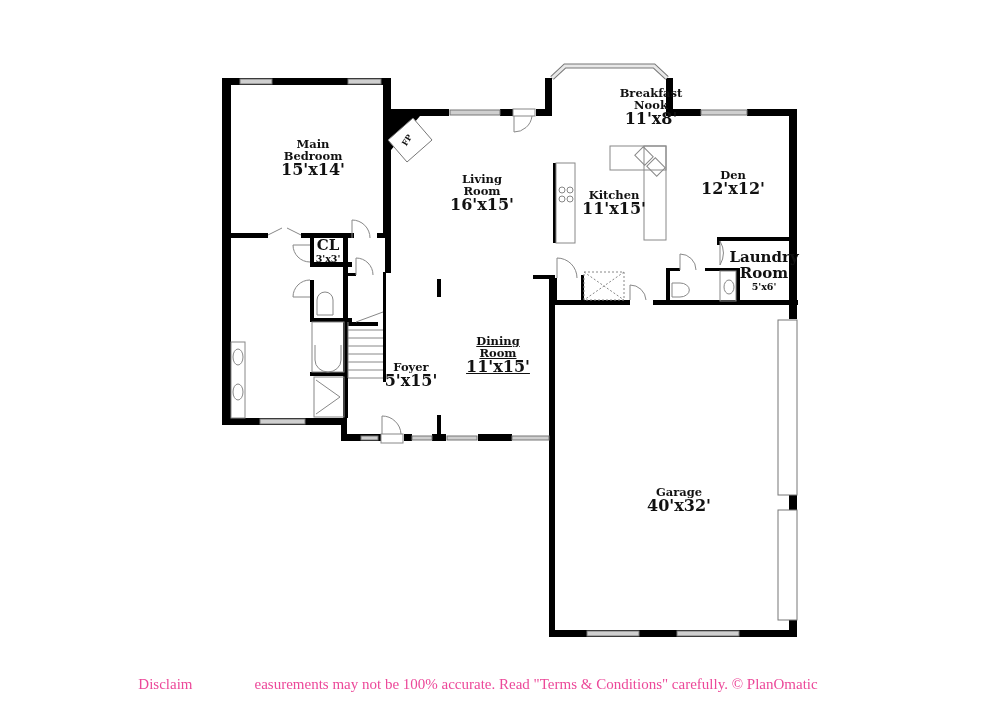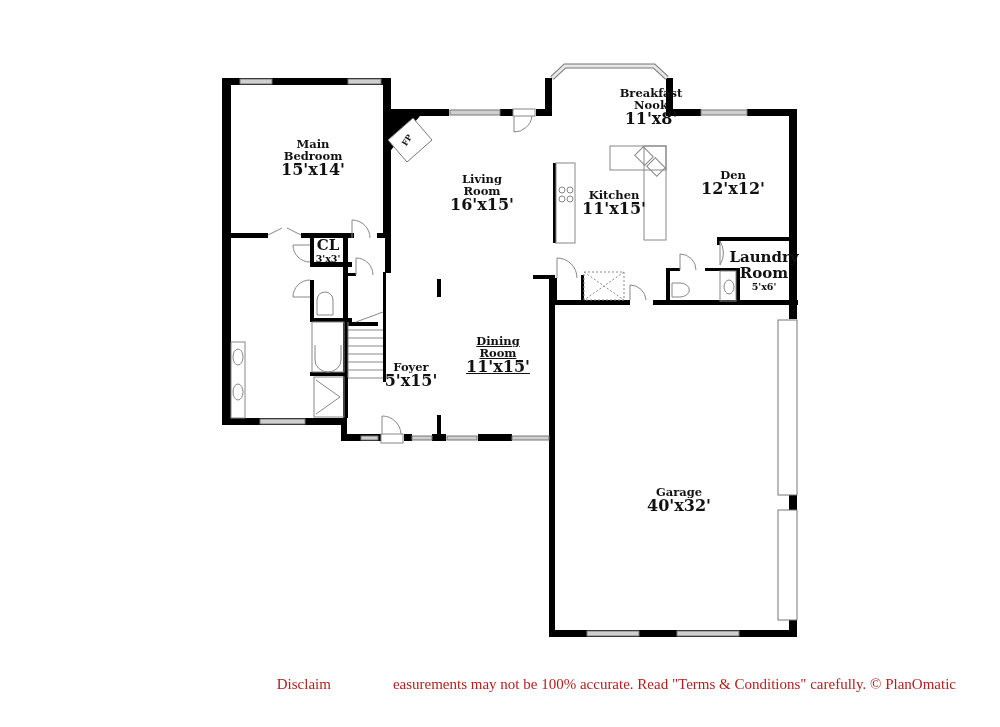--- a/index.html
+++ b/index.html
@@ -5,21 +5,21 @@
   html, body { margin:0; padding:0; background:#ffffff; }
   body { width:1000px; height:727px; position:relative; overflow:hidden; font-family:"DejaVu Serif", serif; }
   .plan { position:absolute; left:0; top:0; width:1000px; height:727px; }
   .plan svg { position:absolute; left:0; top:0; }
   .label { position:absolute; text-align:center; font-family:"DejaVu Serif", serif; font-weight:bold; color:#111; line-height:1.05; transform:translateX(-50%); }
   .label .name { display:block; font-size:11.5px; }
   .label .dim { display:block; font-size:16px; }
   .label.small .name { font-size:15px; }
   .label.small .dim { font-size:9.5px; }
   .fp { position:absolute; font-family:"DejaVu Serif", serif; font-size:8px; font-weight:bold; color:#111; transform:rotate(-58deg); }
-  .disclaimer { position:absolute; left:0; width:956px; top:676px; text-align:right; font-family:"Liberation Serif", serif; font-size:15px; color:#b91c1c; }
+  .disclaimer { position:absolute; left:0; width:956px; top:676px; text-align:center; font-family:"Liberation Serif", serif; font-size:15px; color:#ec4899; }
   .disclaimer .mask { display:inline-block; width:62px; }
 </style>
 </head>
 <body>
 
 <div class="plan">
   <svg width="1000" height="727" viewBox="0 0 1000 727">
     <g fill="#000">
 
       <rect x="222" y="78" width="9" height="346"></rect>

